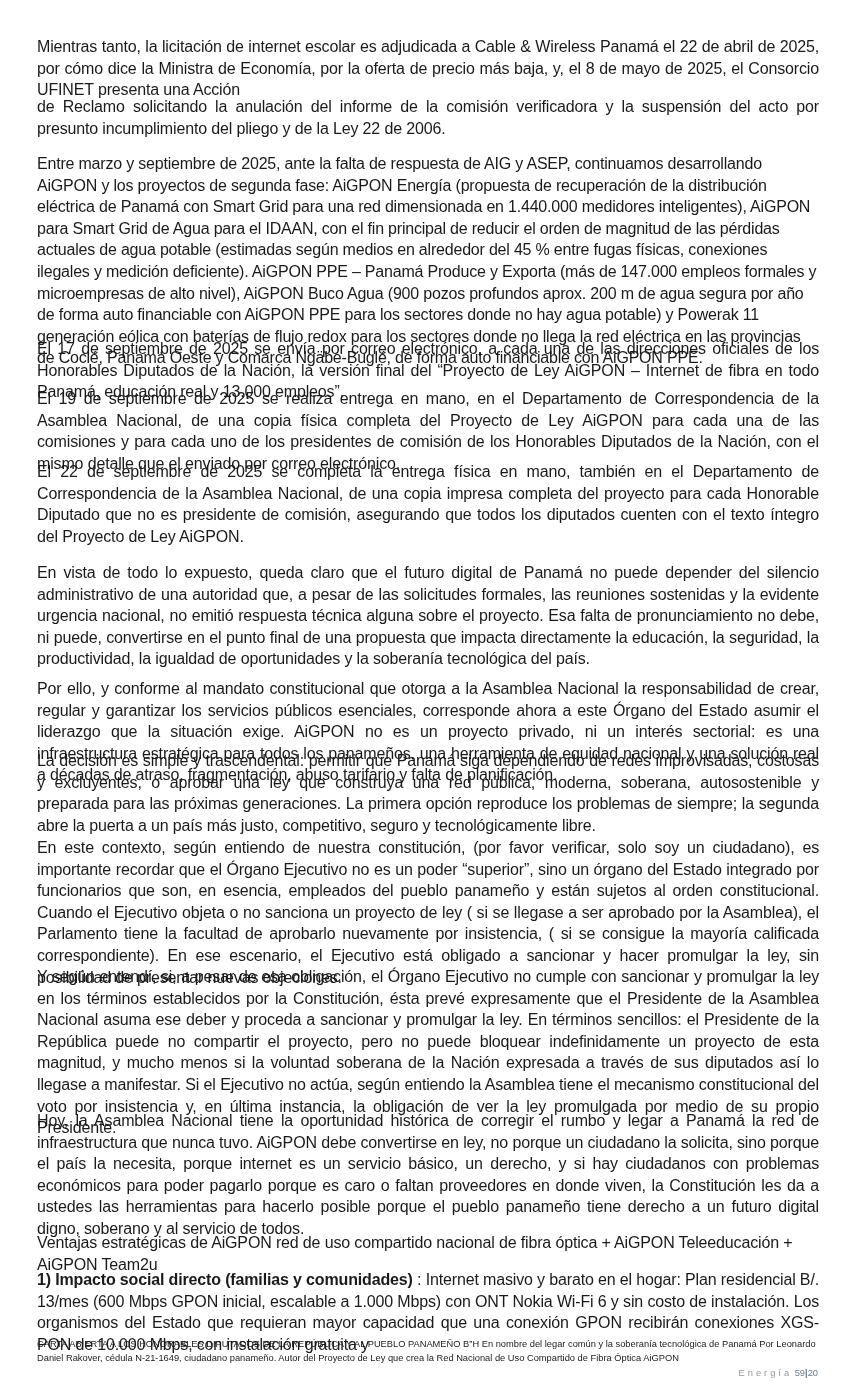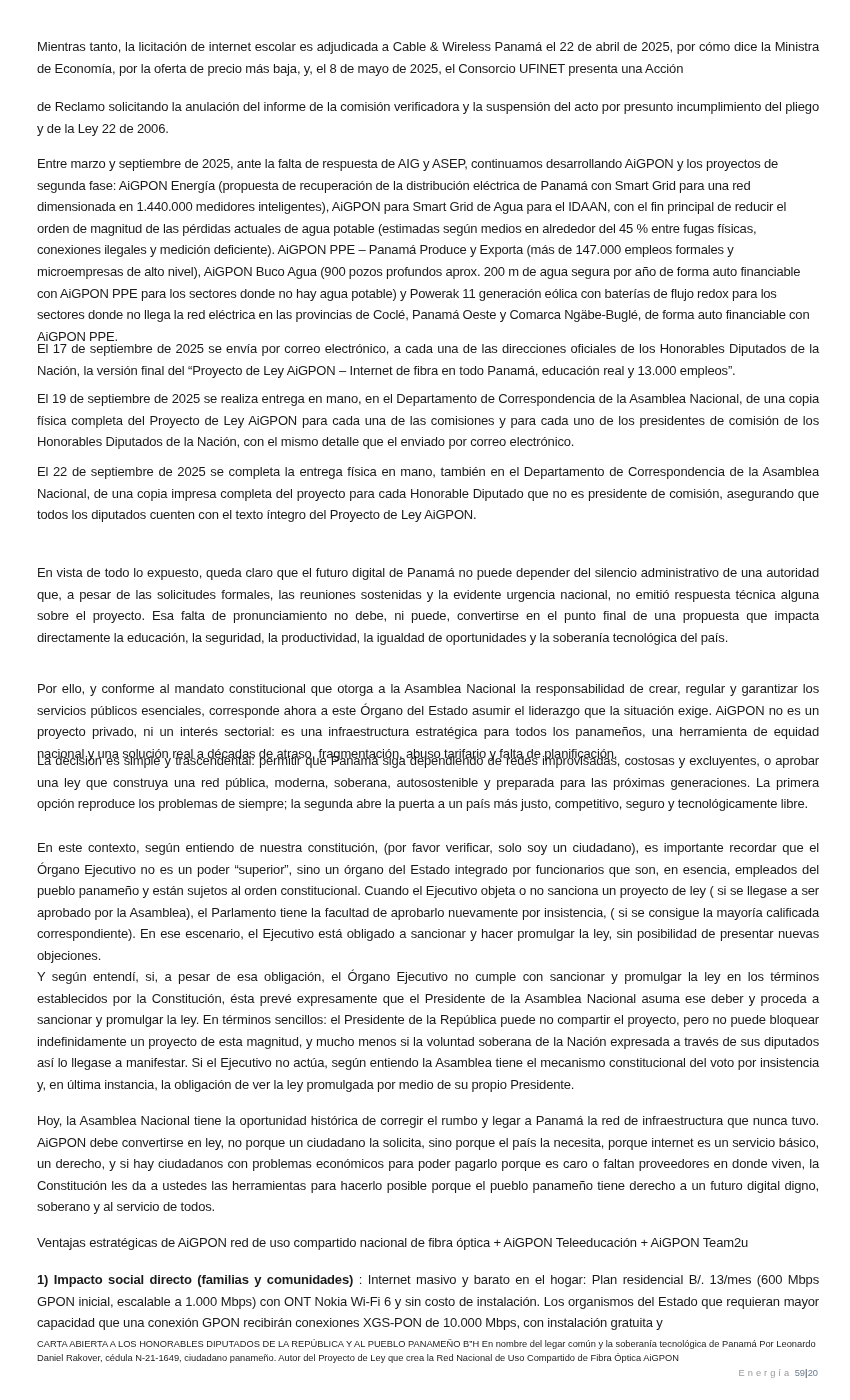--- a/index.html
+++ b/index.html
@@ -19,21 +19,21 @@
     position: absolute;
     left: 0;
     top: 0;
     width: 850px;
     height: 1400px;
   }
   .p {
     position: absolute;
     left: 37px;
     width: 782px;
-    font-size: 13px;
+    font-size: 16px;
     line-height: 21.6px;
     letter-spacing: -0.15px;
     margin: 0;
   }
   .justify { text-align: justify; text-align-last: left; }
   .left { text-align: left; margin-top: 6px; }
   .bold { font-weight: bold; }
   .footer {
     position: absolute;
     left: 37px;

